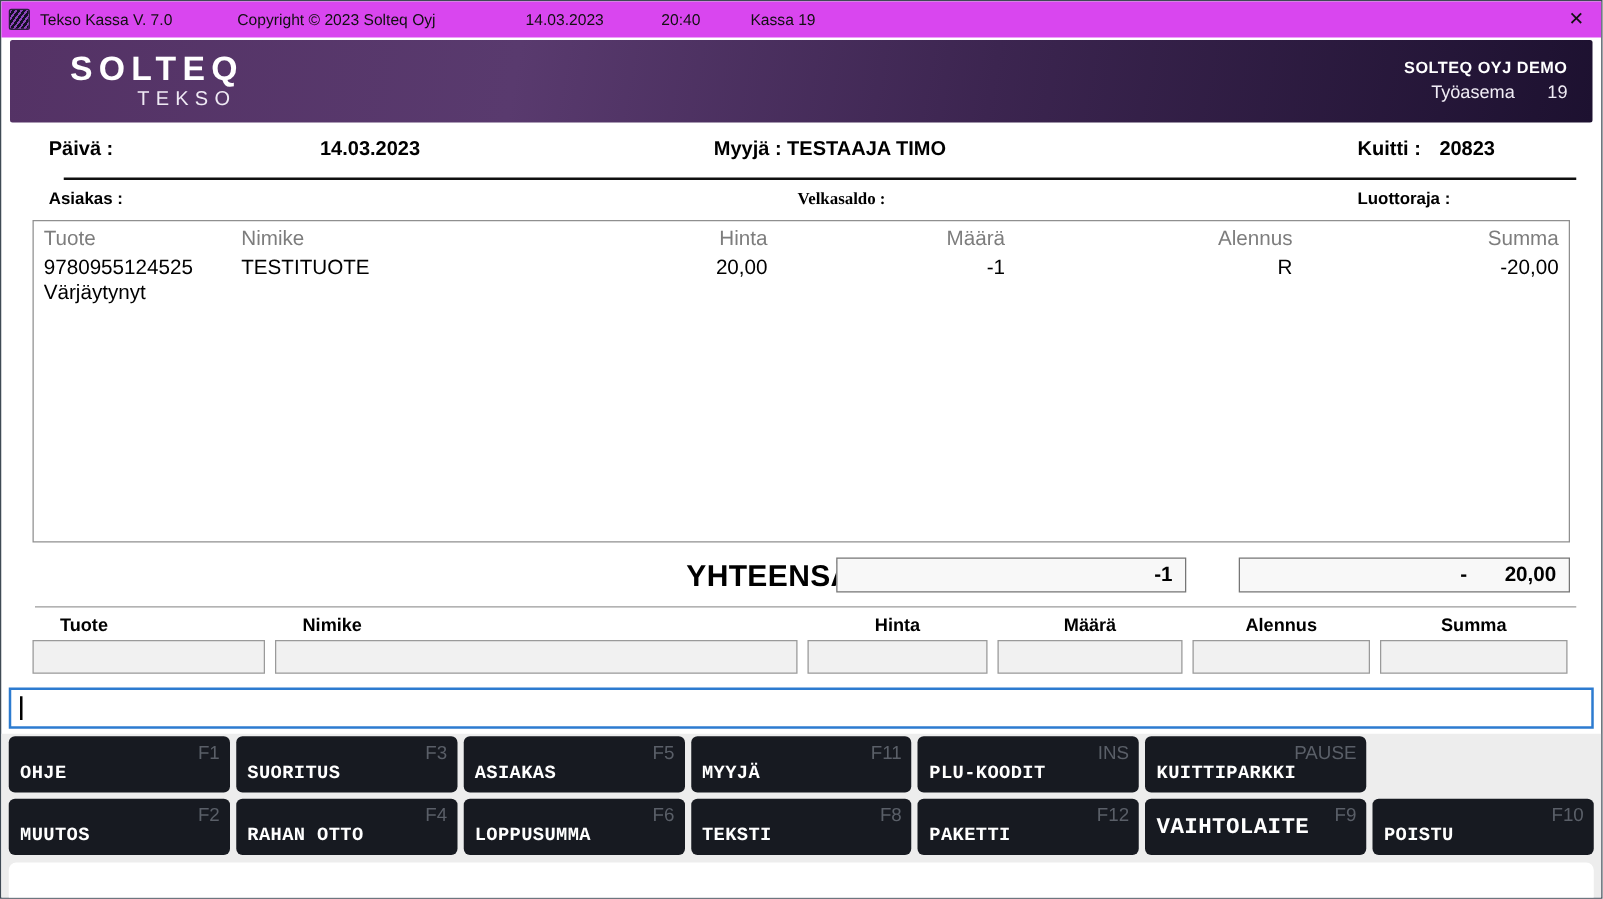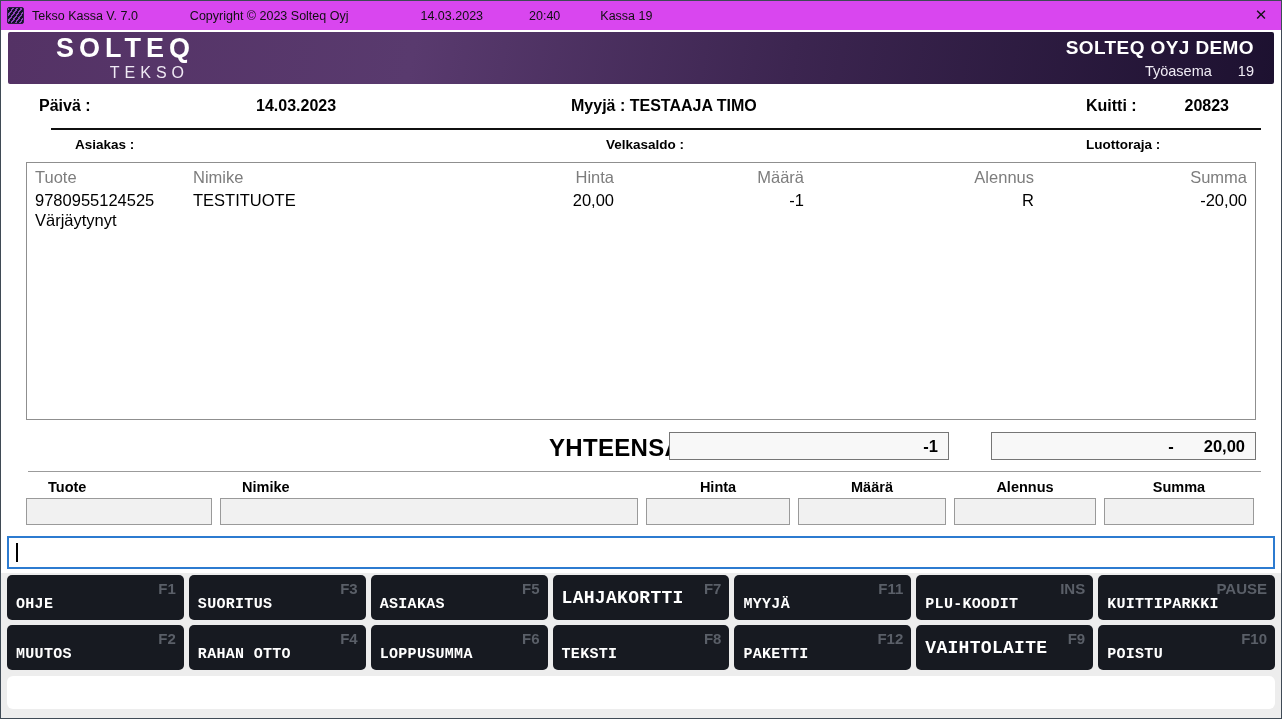--- a/index.html
+++ b/index.html
@@ -30,45 +30,45 @@
   .tb-date  { margin-right: 46px; }
   .tb-time  { margin-right: 40px; }
   .close-btn {
     position: absolute; right: 8px; top: 3px;
     width: 24px; height: 22px; display: flex; align-items: center; justify-content: center;
     font-size: 15px; color: #111; cursor: pointer;
   }
 
   
   .header {
-    margin: 2px 7px 0 7px; height: 52px; border-radius: 2px;
+    margin: 2px 7px 0 7px; height: 66px; border-radius: 2px;
     background: linear-gradient(100deg, #543265 0%, #593a6e 32%, #3c2550 62%, #1d1130 100%);
     color: #fff; position: relative; display: flex; align-items: center;
   }
   .logo { margin-left: 48px; line-height: 1; }
   .logo-main { font-size: 27px; font-weight: bold; letter-spacing: 5px; }
   .logo-sub  { font-size: 16px; letter-spacing: 5px; text-align: right; padding-right: 6px; margin-top: 3px; color: #efe9f4; }
   .page-title {
     position: absolute; left: 50%; transform: translateX(-50%);
     font-size: 31px; font-weight: bold; letter-spacing: 16px; padding-left: 16px; white-space: nowrap;
   }
   .header-right { margin-left: auto; margin-right: 20px; text-align: right; line-height: 1.45; }
-  .company { font-weight: bold; font-size: 19px; letter-spacing: 0.4px; }
+  .company { font-weight: bold; font-size: 13px; letter-spacing: 0.4px; }
   .workstation { font-size: 14.5px; color: #f0ecf5; }
   .workstation .ws-val { margin-left: 22px; }
 
   
   .info-row { position: relative; height: 22px; margin-top: 13px; font-weight: bold; font-size: 16px; color: #000; }
   .ir { position: absolute; white-space: nowrap; }
   .p-paiva { left: 38px; }  .p-date { left: 255px; }
   .p-myyja { left: 570px; } .p-kuitti { left: 1085px; }
-  .p-kuitti-val { left: 1138px; width: 90px; text-align: right; }
+  .p-kuitti-val { left: 1105px; width: 90px; text-align: right; }
   .sep-dark { border-top: 2px solid #101010; margin: 9px 20px 0 50px; }
   .sub-row { position: relative; height: 18px; margin-top: 7px; font-weight: bold; font-size: 13.5px; }
-  .p-asiakas { left: 38px; margin-left: 36px; } .p-velka { left: 605px; } .p-luotto { left: 1085px; }
+  .p-asiakas { left: 38px; } .p-velka { left: 637px; font-family: Liberation Serif, serif; } .p-luotto { left: 1085px; }
 
   
   .items {
     margin: 7px 25px 0 25px; height: 258px;
     border: 1px solid #8f8f8f; font-size: 16.5px;
     display: grid;
     grid-template-columns: 158px 272px 165px 190px 230px 1fr;
     grid-auto-rows: min-content;
     align-content: start;
   }
@@ -120,21 +120,21 @@
     position: relative; height: 45px; background: #171a21; border-radius: 5px;
     color: #fff; cursor: pointer; overflow: hidden;
   }
   .btn .b-label {
     position: absolute; left: 9px; bottom: 7px;
     font-weight: bold; font-size: 15px; letter-spacing: 0.3px; white-space: nowrap; font-family: Liberation Mono, monospace;
   }
   .btn.emph .b-label { font-size: 18px; bottom: auto; top: 50%; transform: translateY(-50%); }
   .btn .b-key {
     position: absolute; right: 8px; top: 5px;
-    font-weight: bold; font-size: 15px; color: #5a5f68;
+    font-weight: normal; font-size: 15px; color: #5a5f68;
   }
   .status-bar { margin-top: 6px; height: 33px; background: #ffffff; border-radius: 6px; }
 </style>
 </head>
 <body>
 
 <div class="titlebar">
   <div class="app-icon"></div>
   <span class="tb-item tb-title">Tekso Kassa V. 7.0</span>
   <span class="tb-item tb-copy">Copyright © 2023 Solteq Oyj</span>
@@ -231,24 +231,20 @@
       <span class="b-key">F1</span>
     </div>
     <div class="btn">
       <span class="b-label">SUORITUS</span>
       <span class="b-key">F3</span>
     </div>
     <div class="btn">
       <span class="b-label">ASIAKAS</span>
       <span class="b-key">F5</span>
     </div>
-    <div class="btn emph">
-      <span class="b-label">LAHJAKORTTI</span>
-      <span class="b-key">F7</span>
-    </div>
     <div class="btn">
       <span class="b-label">MYYJÄ</span>
       <span class="b-key">F11</span>
     </div>
     <div class="btn">
       <span class="b-label">PLU-KOODIT</span>
       <span class="b-key">INS</span>
     </div>
     <div class="btn">
       <span class="b-label">KUITTIPARKKI</span>

